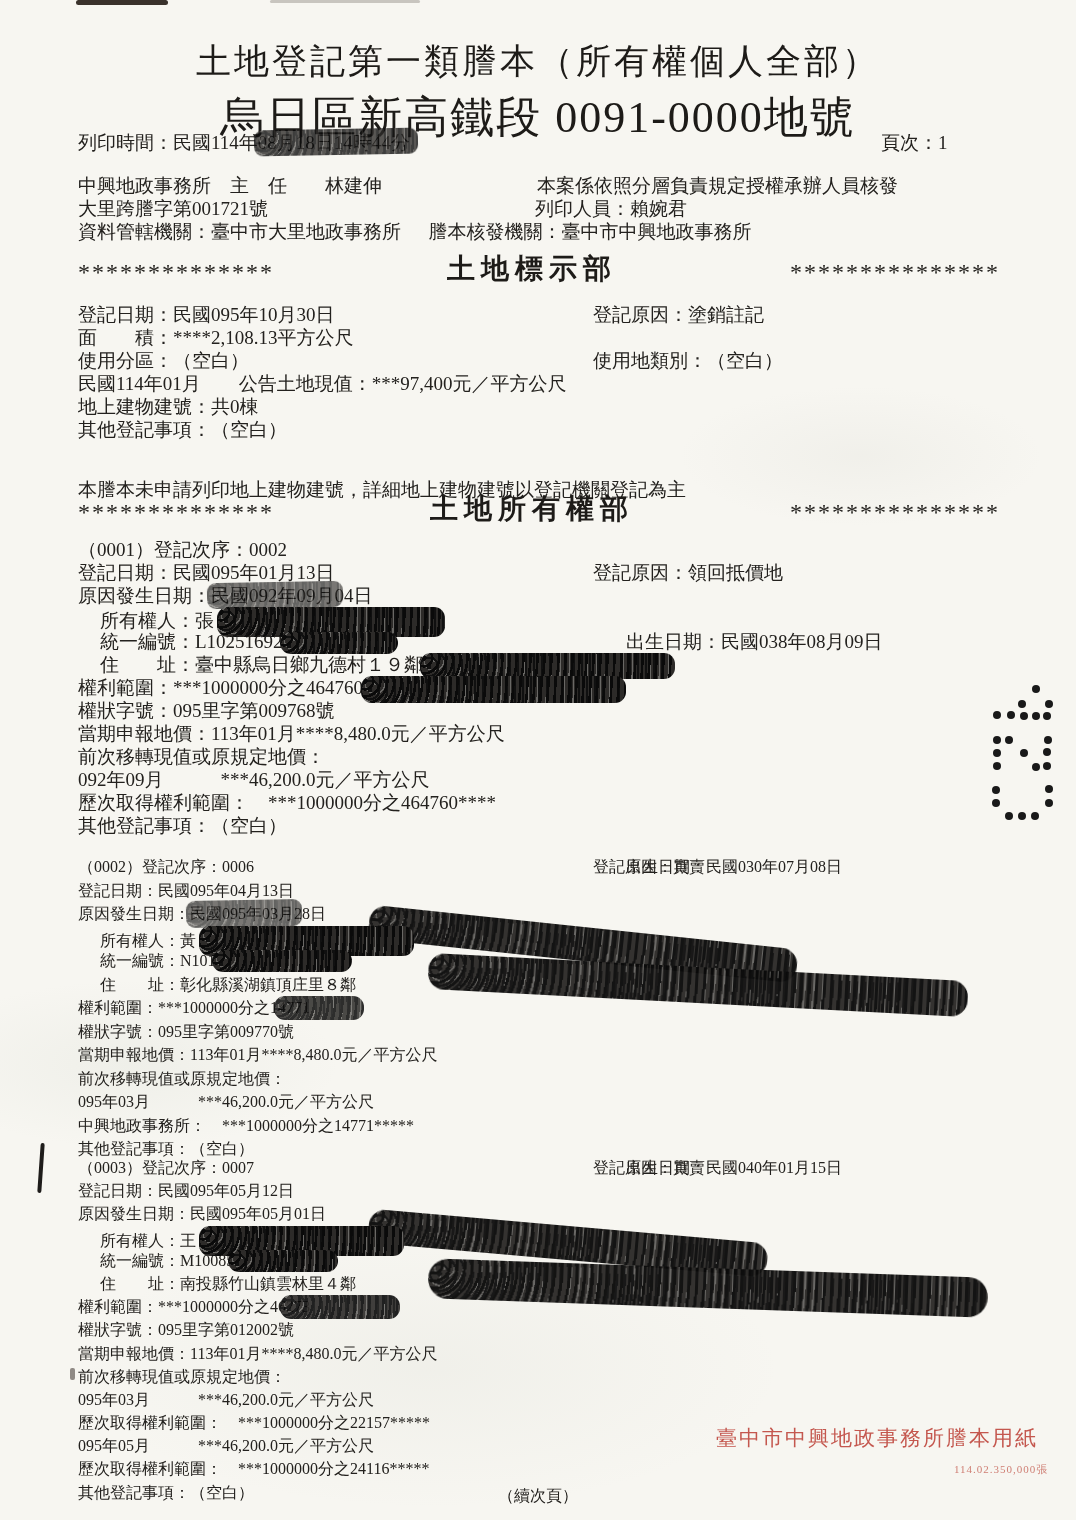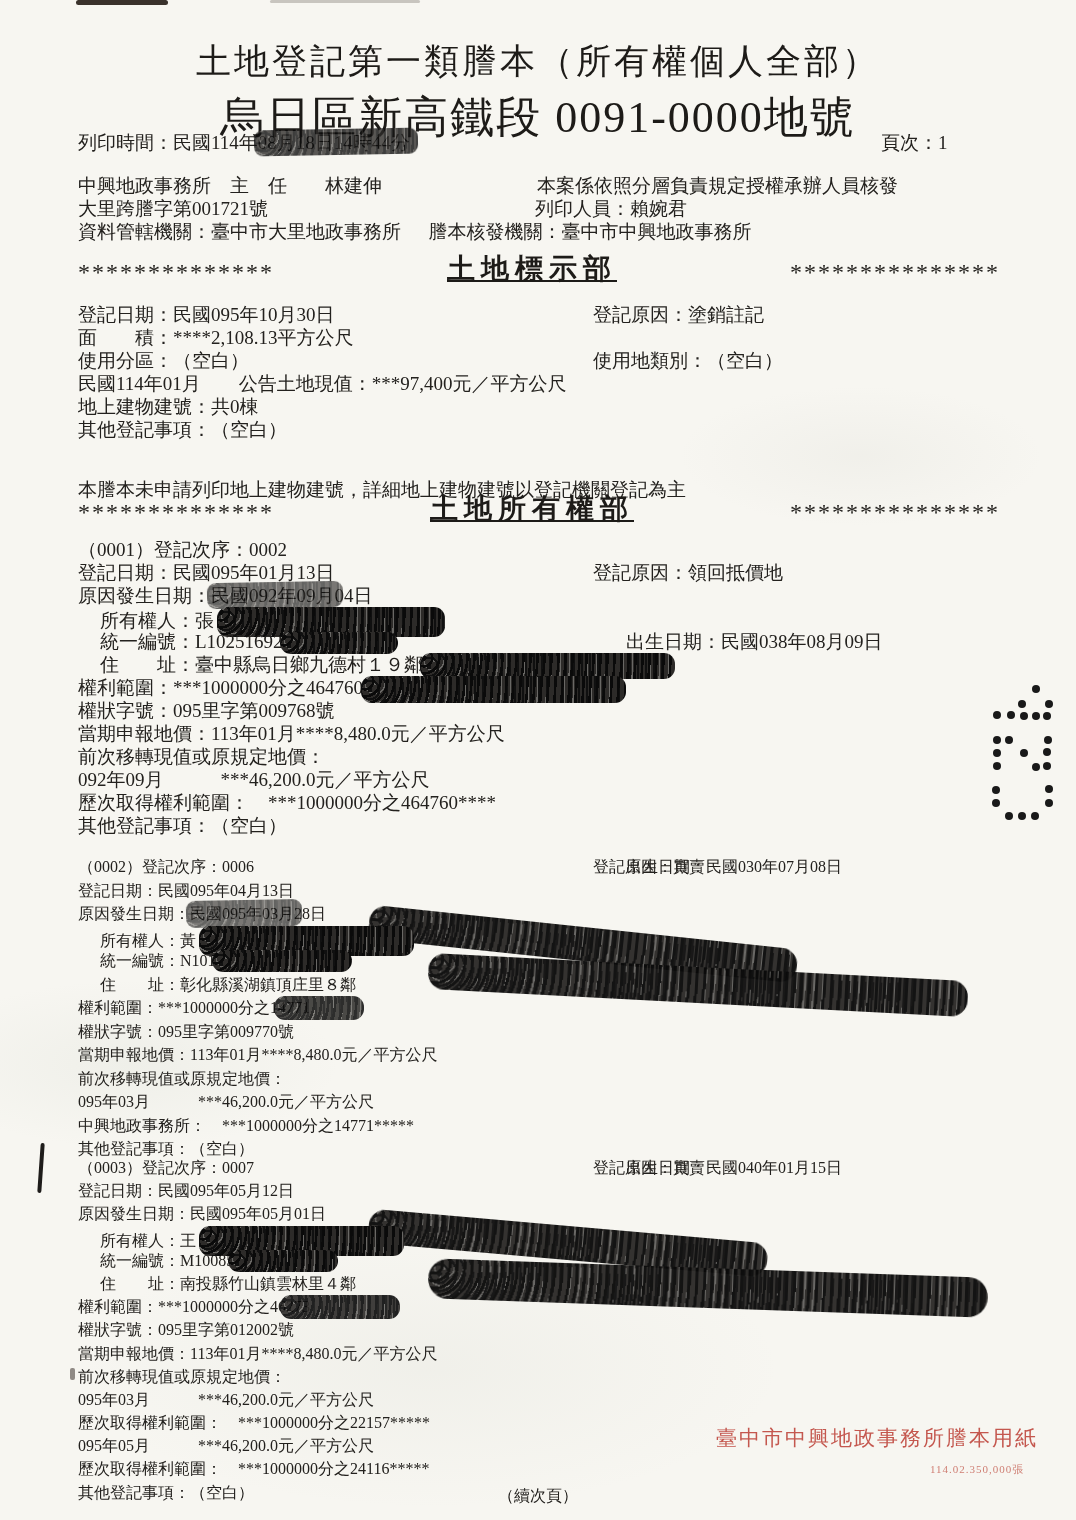--- a/index.html
+++ b/index.html
@@ -20,21 +20,21 @@
   .abs{position:absolute;}
   .content{left:78px;width:922px;}
   .ln{position:relative;height:23px;line-height:23px;font-size:19px;white-space:nowrap;}
   .ln2{height:23.5px;line-height:23.5px;}
   .ln3{height:23.2px;line-height:23.2px;}
   .ind{padding-left:22px;}
   .rcol{position:absolute;top:0;}
   .title1{left:0;top:38px;width:1076px;text-align:center;font-size:35px;letter-spacing:3px;color:#1d1b18;}
   .title2{left:0;top:88px;width:1076px;text-align:center;font-size:44px;letter-spacing:2px;color:#1d1b18;}
   .starline{display:flex;justify-content:space-between;align-items:center;font-size:21px;letter-spacing:1px;}
-  .starline .sectitle{font-size:28px;letter-spacing:6px;font-weight:bold;color:#1d1b18;text-decoration:underline;}
+  .starline .sectitle{font-size:28px;letter-spacing:6px;font-weight:bold;color:#1d1b18;}
   .stars{font-size:24px;letter-spacing:2px;transform:translateY(3px);}
   
   .smudge{
     display:inline-block;height:22px;vertical-align:-6px;margin-left:3px;border-radius:11px;
     background-color:#2d2b29;
     background-image:
       repeating-radial-gradient(circle at 4px 5px,#0a0a0a 0 2.6px,transparent 2.6px 7px),
       repeating-radial-gradient(circle at 9px 14px,#101010 0 2.5px,transparent 2.5px 8px),
       repeating-radial-gradient(circle at 14px 8px,rgba(245,245,240,.30) 0 1.5px,transparent 1.5px 9px);
     filter:blur(.5px);
@@ -53,21 +53,21 @@
   .blob{
     position:absolute;border-radius:16px;
     background-color:#2d2b29;
     background-image:
       repeating-radial-gradient(circle at 5px 6px,#0a0a0a 0 2.8px,transparent 2.8px 7.5px),
       repeating-radial-gradient(circle at 11px 15px,#101010 0 2.6px,transparent 2.6px 8px),
       repeating-radial-gradient(circle at 16px 9px,rgba(245,245,240,.28) 0 1.6px,transparent 1.6px 9px);
     filter:blur(.7px);opacity:.96;
   }
   .stamp{color:#c4574e;font-size:21px;letter-spacing:2px;}
-  .stamp-serial{color:#cf7f74;font-size:11px;letter-spacing:1px;}
+  .stamp-serial{color:#cf7f74;font-size:11px;letter-spacing:1px;margin-left:24px;}
   .dot{position:absolute;width:8px;height:8px;border-radius:50%;background:#191919;}
   .artifact{position:absolute;background:#3a322c;}
 </style>
 </head>
 <body>
 
 <div class="page">
 
   <div class="artifact" style="left:76px;top:0;width:92px;height:5px;border-radius:3px;"></div>
   <div class="artifact" style="left:270px;top:0;width:150px;height:3px;opacity:.25;border-radius:2px;"></div>

